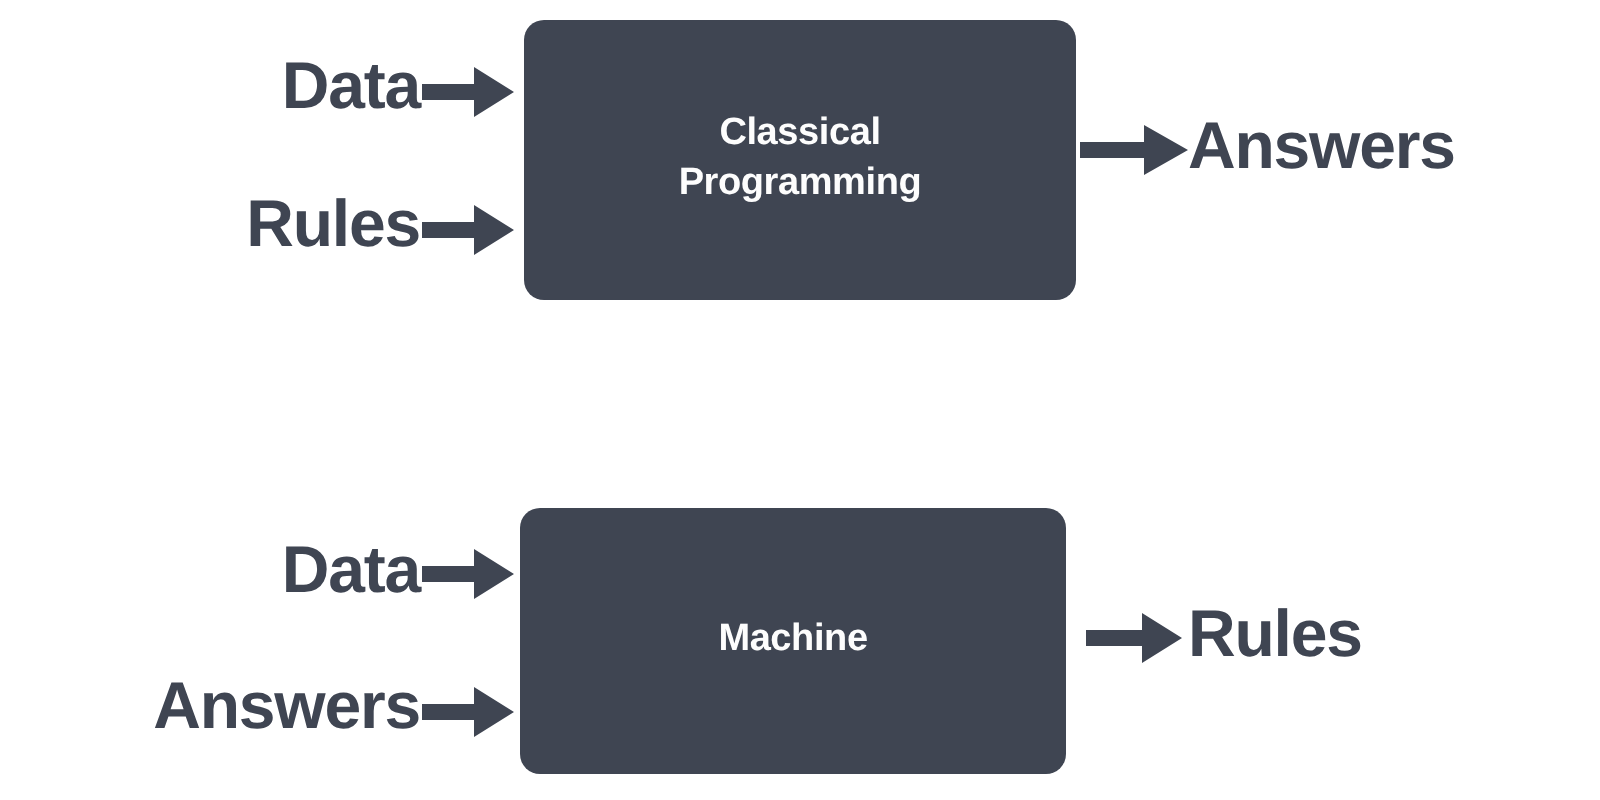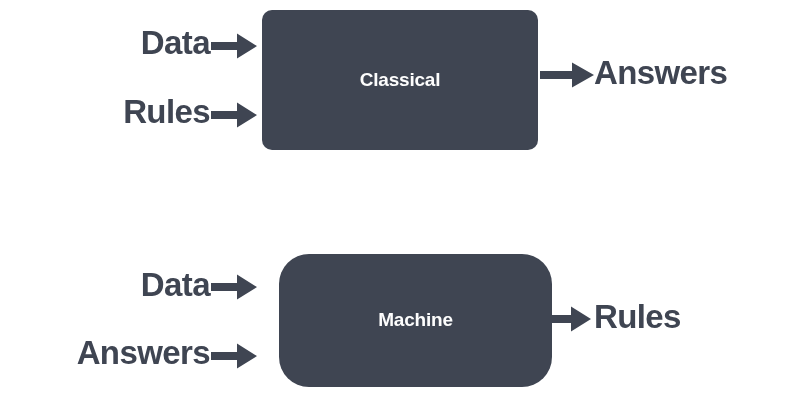--- a/index.html
+++ b/index.html
@@ -87,25 +87,24 @@
   #label-answers-out   { left: 594px; top: 56px; }
 
   #arrow-data-1        { left: 211px; top: 33px; }
   #arrow-rules-1       { left: 211px; top: 102px; }
   #arrow-out-1         { left: 540px; top: 62px; }
 
   
   #diagram-ml { top: 200px; height: 200px; }
 
   #box-ml {
-    left: 279px;
+    left: 260px;
     top: 54px;
     width: 273px;
     height: 133px;
-    border-radius: 30px;
   }
 
   #label-data-2        { left: 90px;  top: 68px;  width: 120px; }
   #label-answers-in    { left: 12px;  top: 136px; width: 198px; }
   #label-rules-out     { left: 594px; top: 100px; }
 
   #arrow-data-2        { left: 211px; top: 74px; }
   #arrow-answers-2     { left: 211px; top: 143px; }
   #arrow-out-2         { left: 543px; top: 106px; }
 </style>
@@ -127,20 +126,21 @@
     <div class="io-label right-aligned" id="label-rules-1">Rules</div>
 
     <span class="arrow" id="arrow-rules-1">
       <svg width="46" height="26" viewBox="0 0 46 26" aria-hidden="true">
         <path d="M0 9.0 H26 V0.5 L46 13 L26 25.5 V17 H0 Z"></path>
       </svg>
     </span>
 
     <div class="proc-box" id="box-classical">
       <div class="proc-line">Classical</div>
+      <div class="proc-line">Programming</div>
     </div>
 
     <span class="arrow" id="arrow-out-1">
       <svg width="54" height="26" viewBox="0 0 54 26" aria-hidden="true">
         <path d="M0 9.0 H32 V0.5 L54 13 L32 25.5 V17 H0 Z"></path>
       </svg>
     </span>
 
     <div class="io-label" id="label-answers-out">Answers</div>
   </div>

